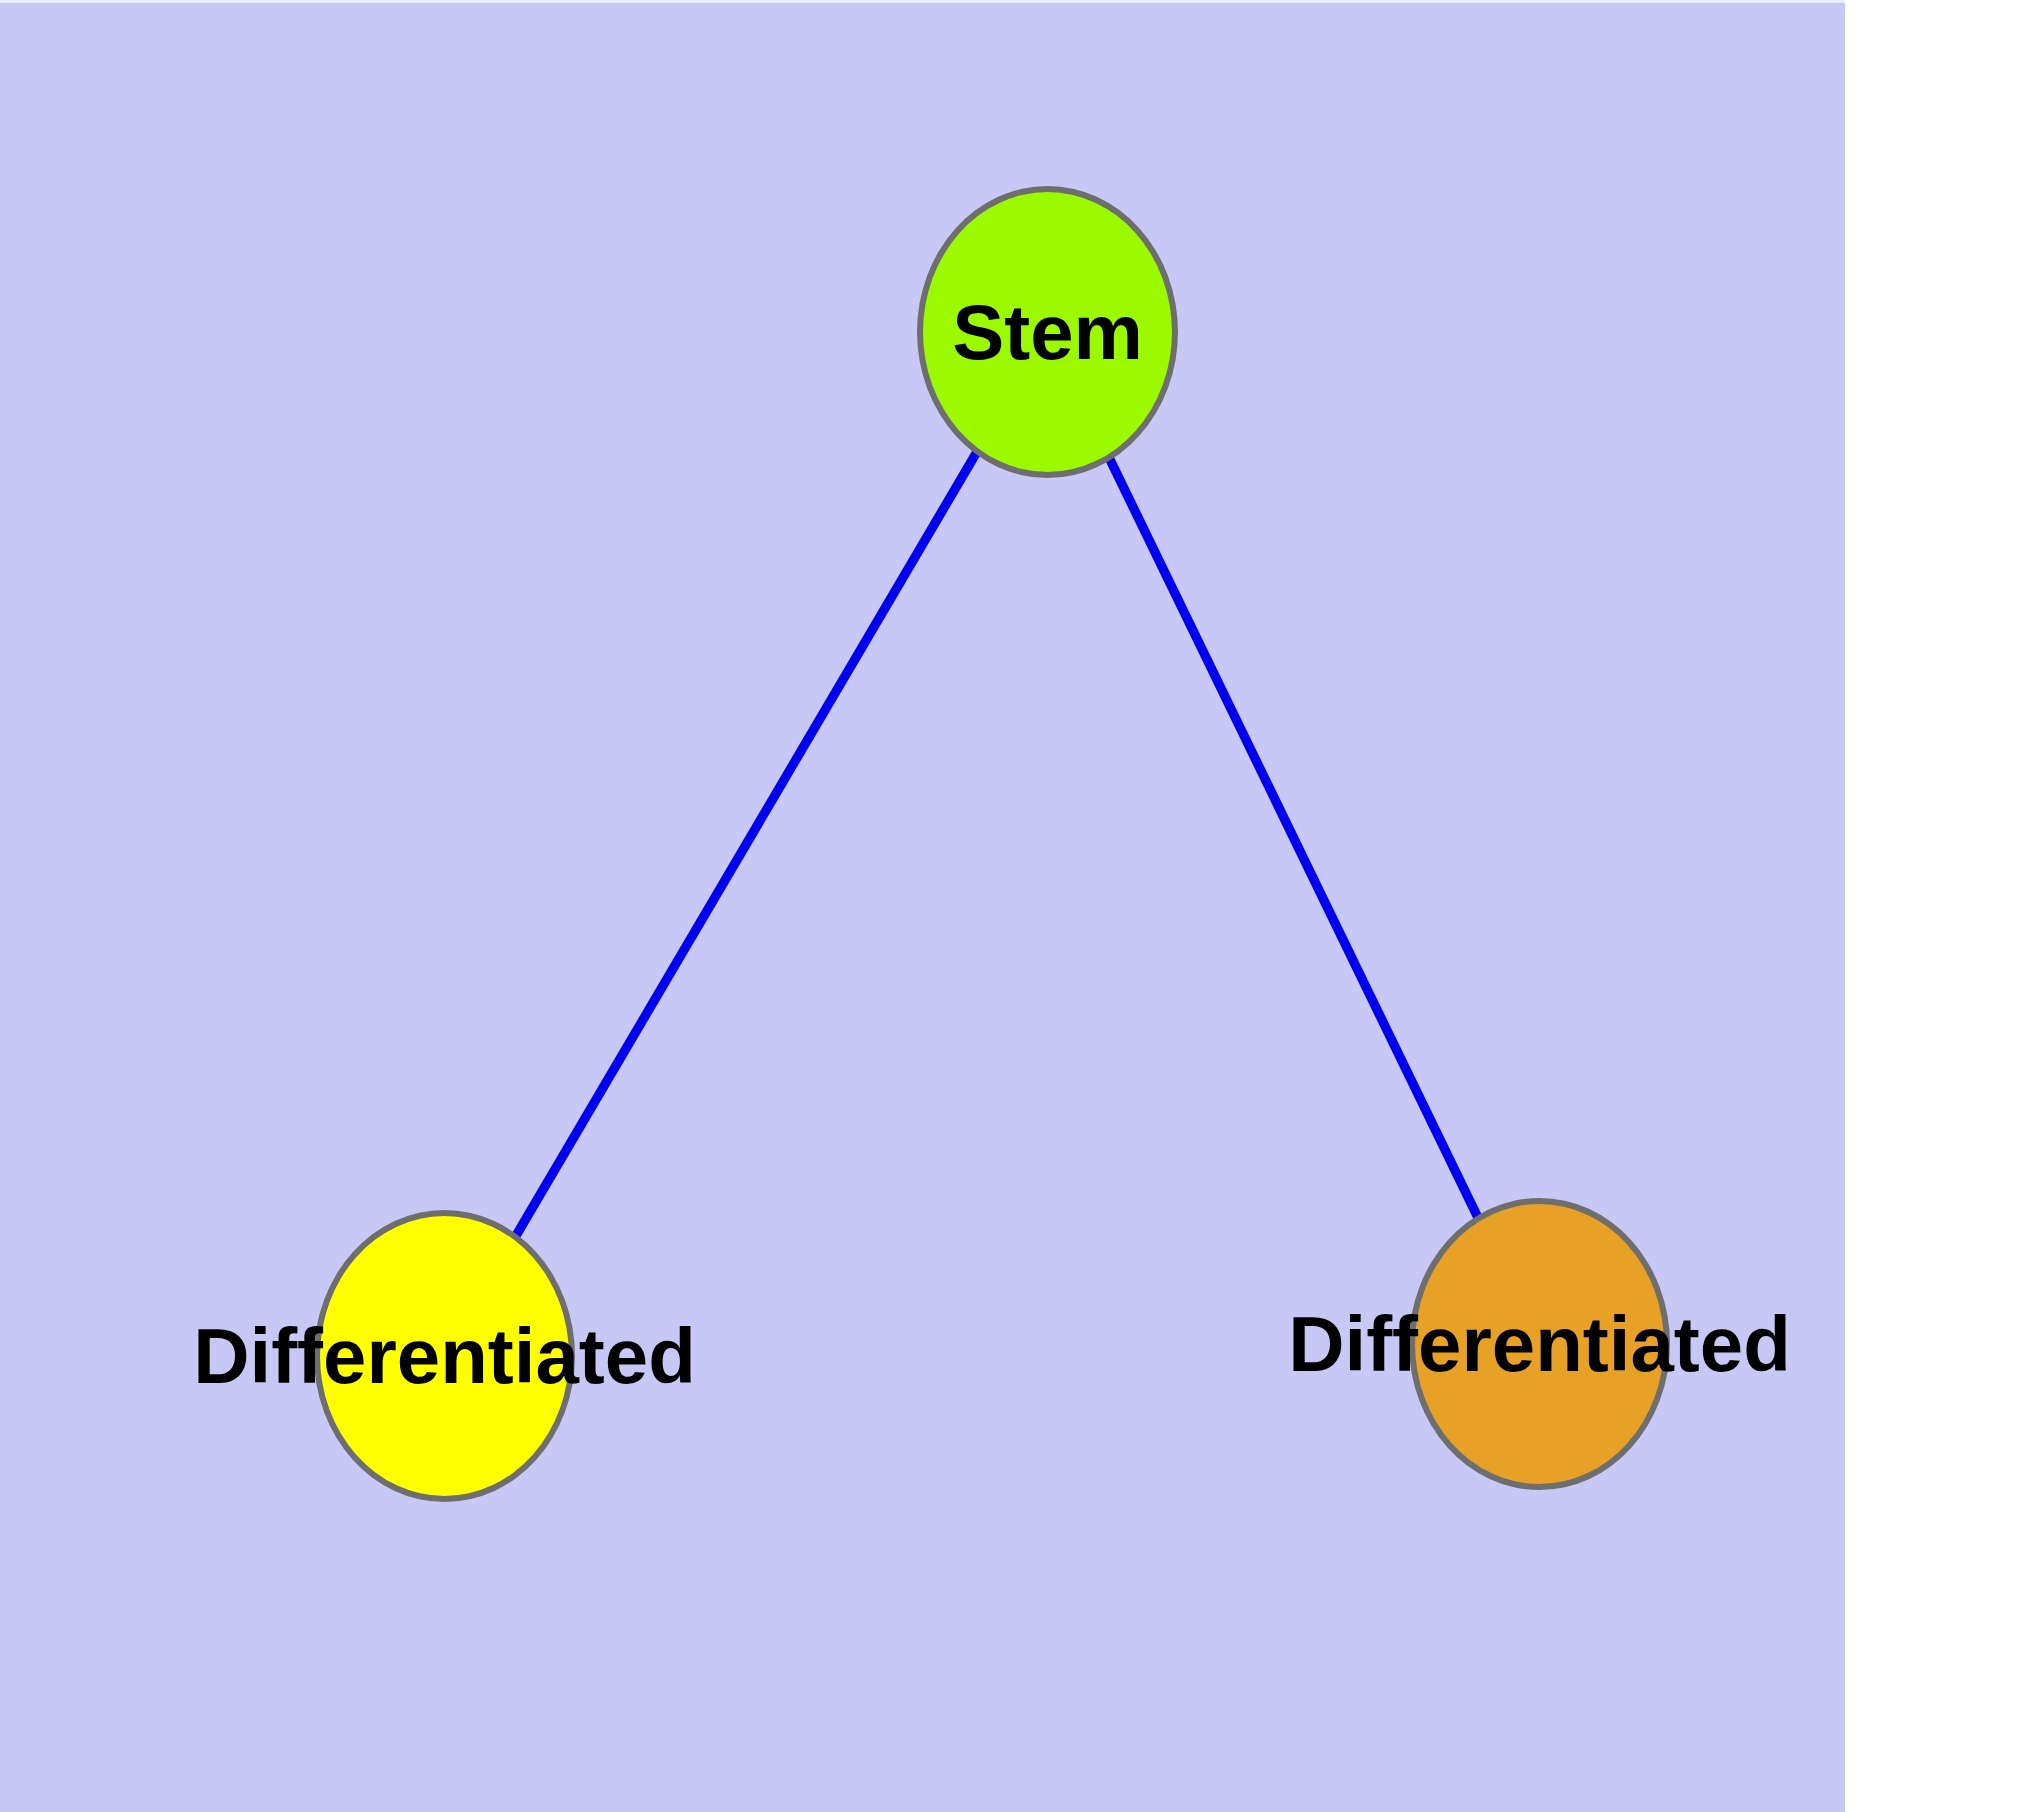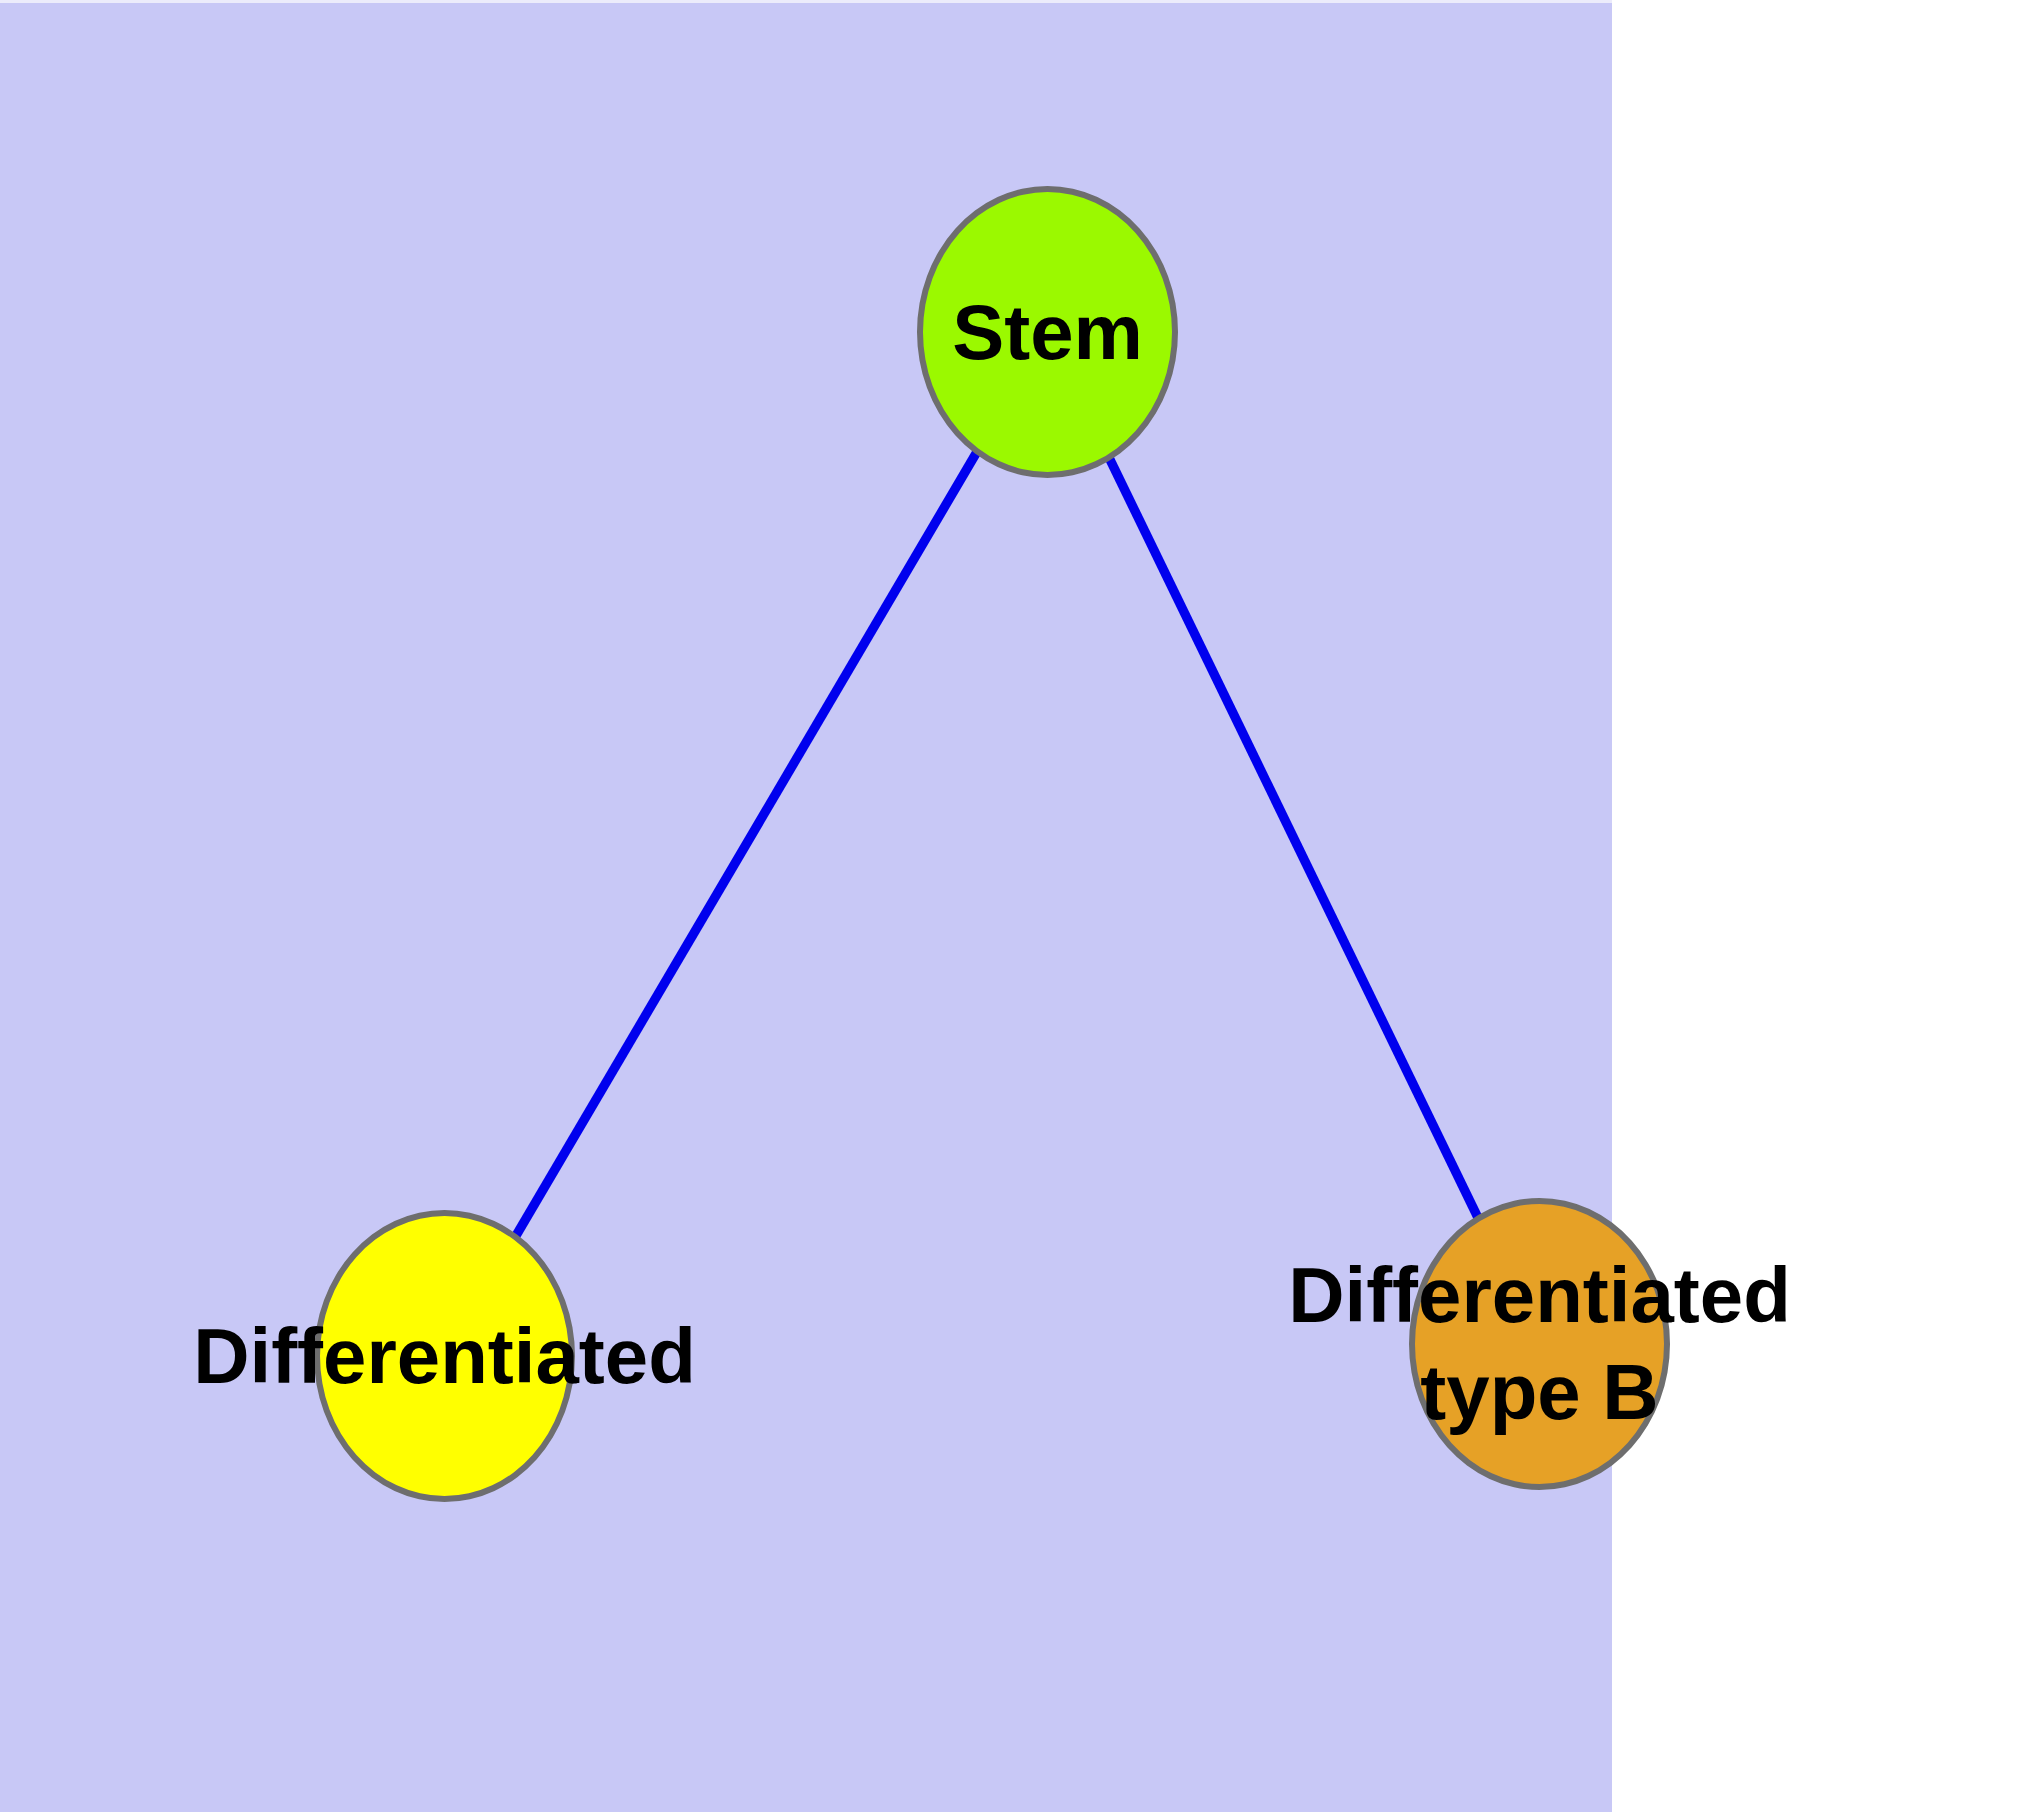--- a/index.html
+++ b/index.html
@@ -7,21 +7,21 @@
     padding: 0;
   }
   body {
     width: 2021px;
     height: 1812px;
     overflow: hidden;
     font-family: "Liberation Sans", sans-serif;
   }
   .canvas {
     position: relative;
-    width: 1612px;
+    width: 1845px;
     height: 1812px;
     background: #C8C8F6; 
   }
   .top-strip {
     position: absolute;
     left: 0; top: 0;
     width: 100%;
     height: 3.4px;
     background: #ECECFB;
   }
@@ -80,18 +80,17 @@
 
   <div class="node node-type-a" style="background-color: rgb(255, 255, 0); border-color: rgb(110, 110, 110);">
     <div class="node-label">
       <div>Differentiated</div>
     </div>
   </div>
 
   <div class="node node-type-b" style="background-color: rgb(230, 161, 38); border-color: rgb(110, 110, 110);">
     <div class="node-label">
       <div>Differentiated</div>
-      <div>type B</div>
     </div>
   </div>
 
 </div>
 
 
 </body></html>

